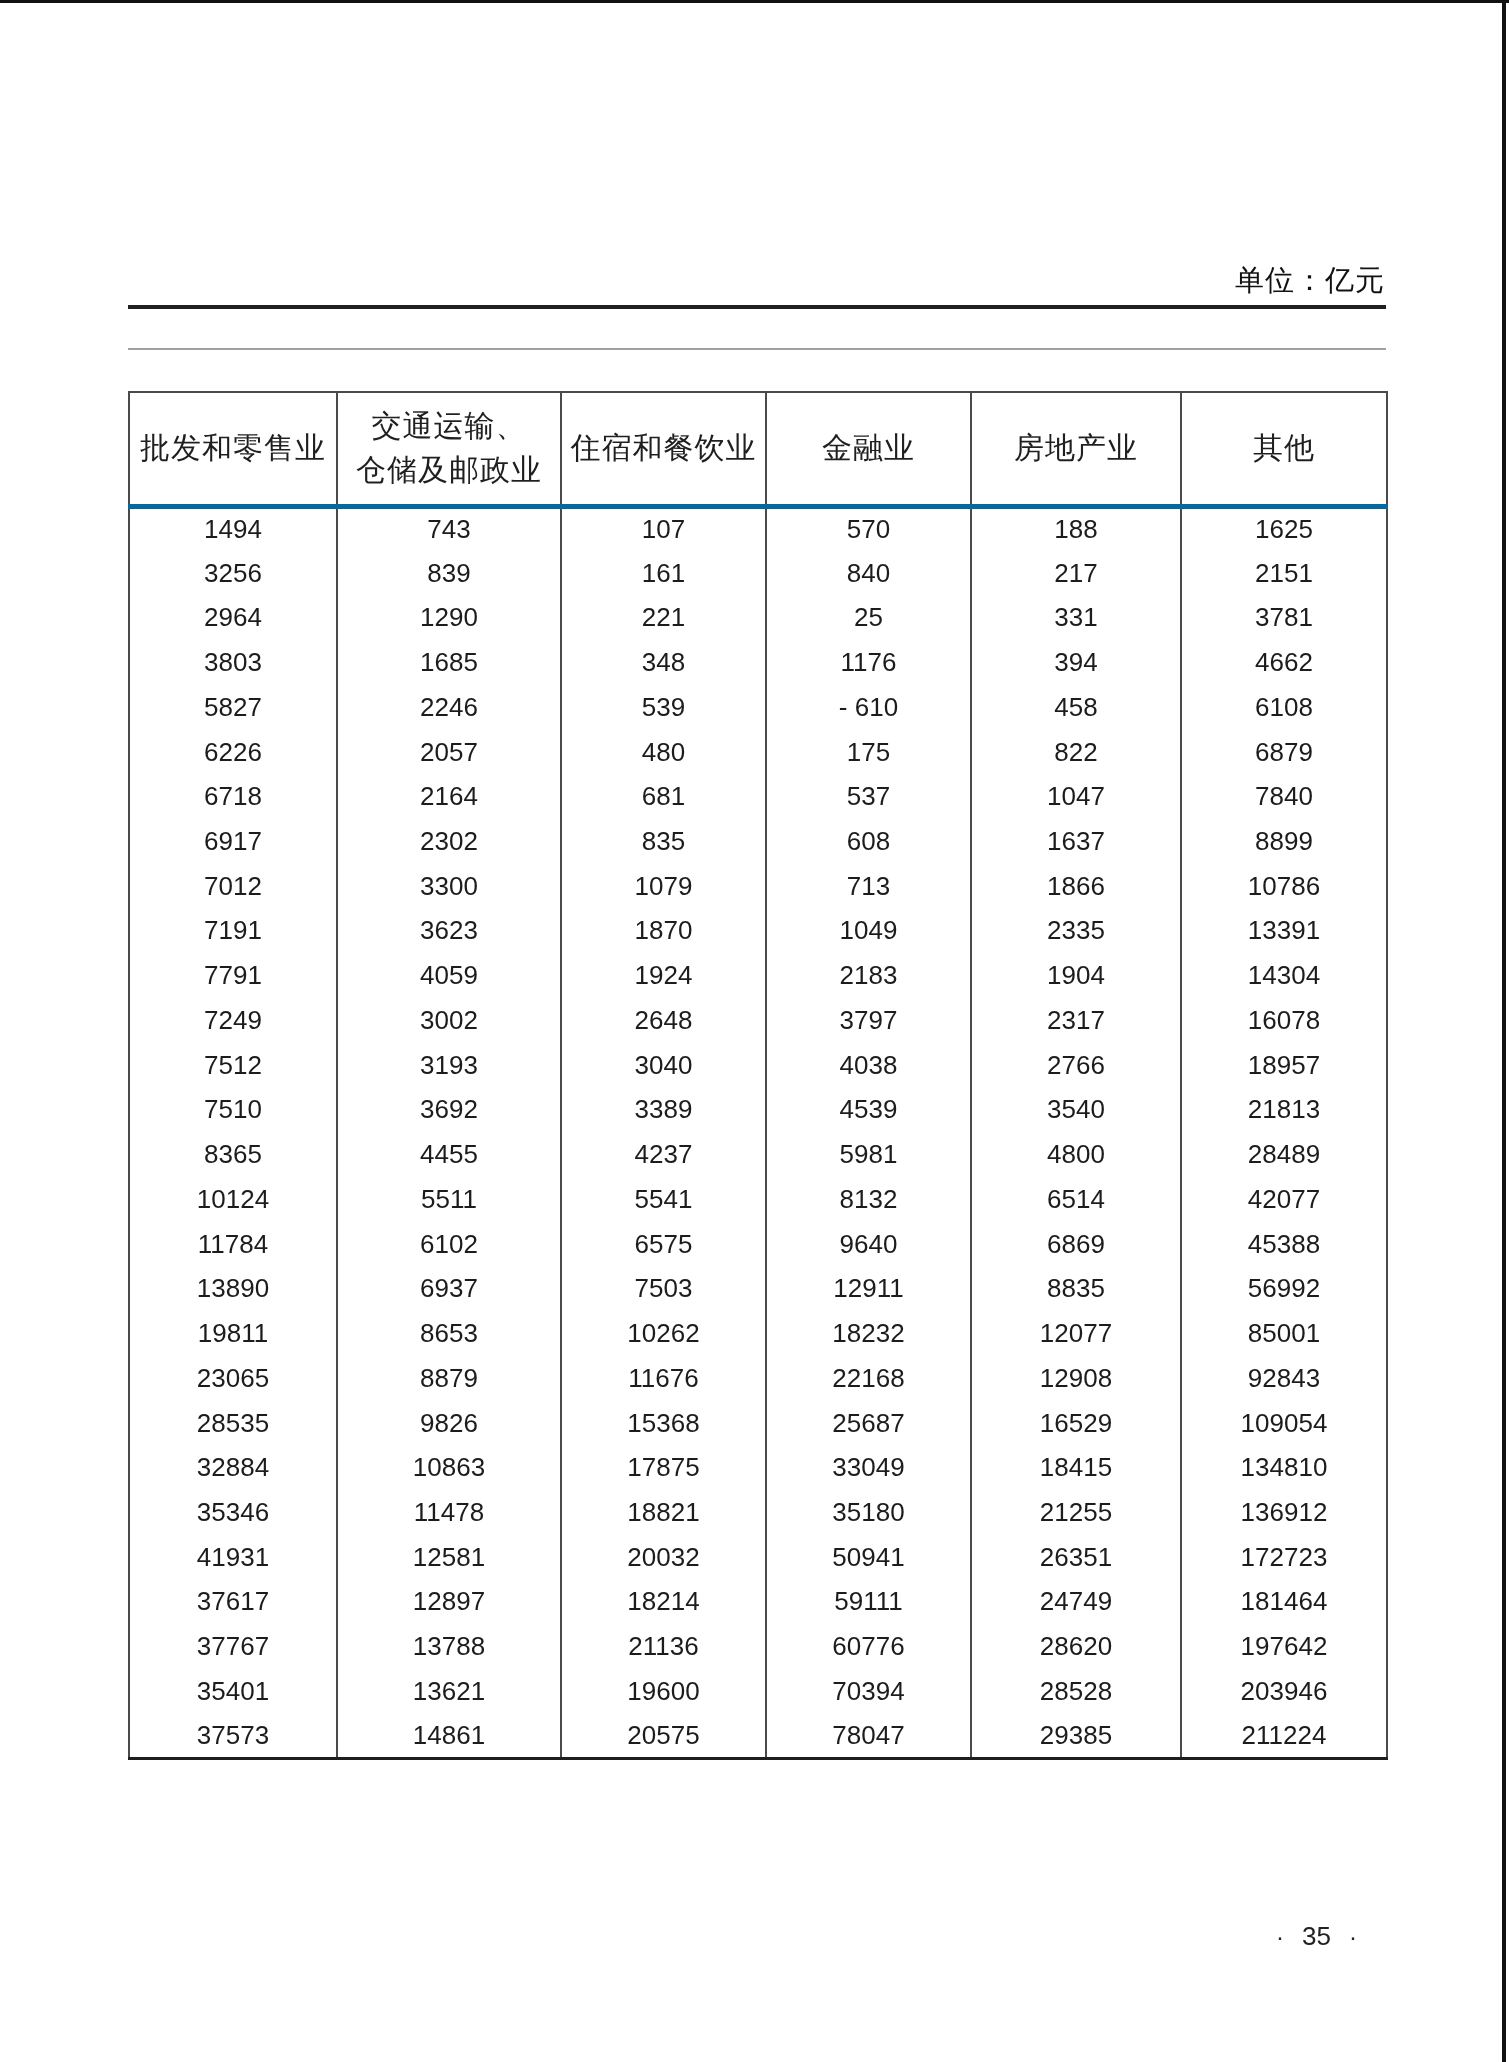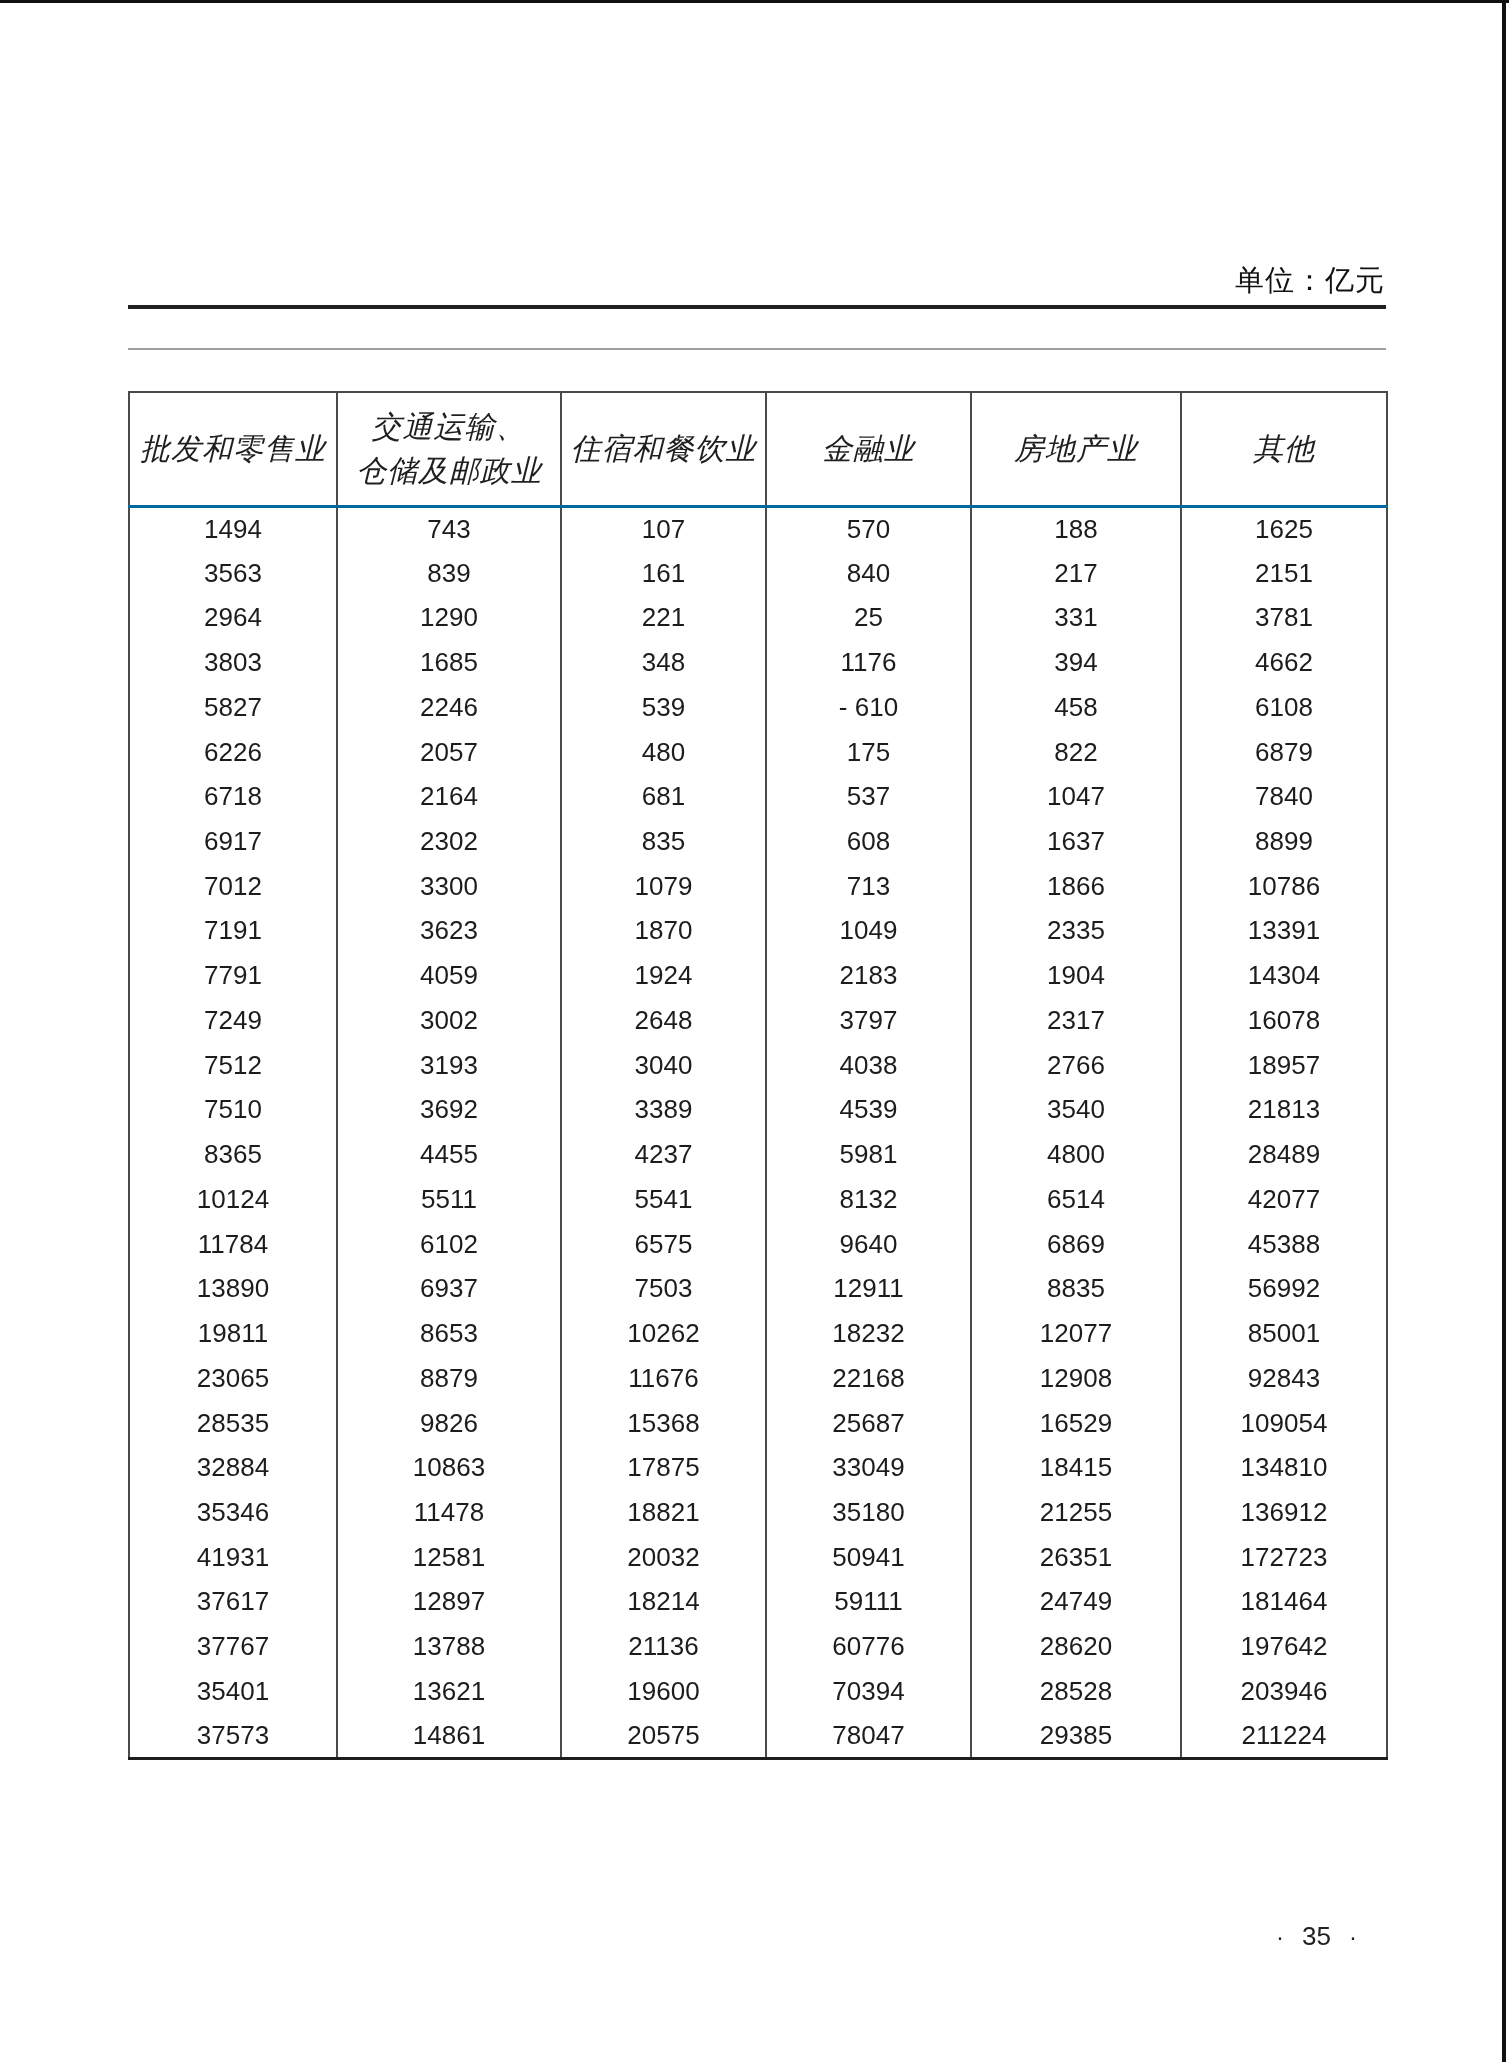--- a/index.html
+++ b/index.html
@@ -66,22 +66,21 @@
   table.data-table td {
     border-left: 2px solid #4a4a4a;
     border-right: 2px solid #4a4a4a;
     padding: 0;
     text-align: center;
     vertical-align: middle;
     overflow: hidden;
   }
   table.data-table thead tr {
     height: 114px;
-    border-bottom: 3px solid #0369a1;
-    font-style: italic;
+    border-bottom: 5px solid #0369a1;
   }
   table.data-table th {
     font-family: "Liberation Serif", serif;
     font-weight: normal;
     font-size: 30px;
     line-height: 44px;
     color: #1f1f1f;
     white-space: pre-line;
     letter-spacing: 1px;
   }
@@ -143,21 +142,21 @@
     <tbody id="table-body">
         <tr>
           <td>1494</td>
           <td>743</td>
           <td>107</td>
           <td>570</td>
           <td>188</td>
           <td>1625</td>
         </tr>
         <tr>
-          <td>3563</td>
+          <td>3256</td>
           <td>839</td>
           <td>161</td>
           <td>840</td>
           <td>217</td>
           <td>2151</td>
         </tr>
         <tr>
           <td>2964</td>
           <td>1290</td>
           <td>221</td>

